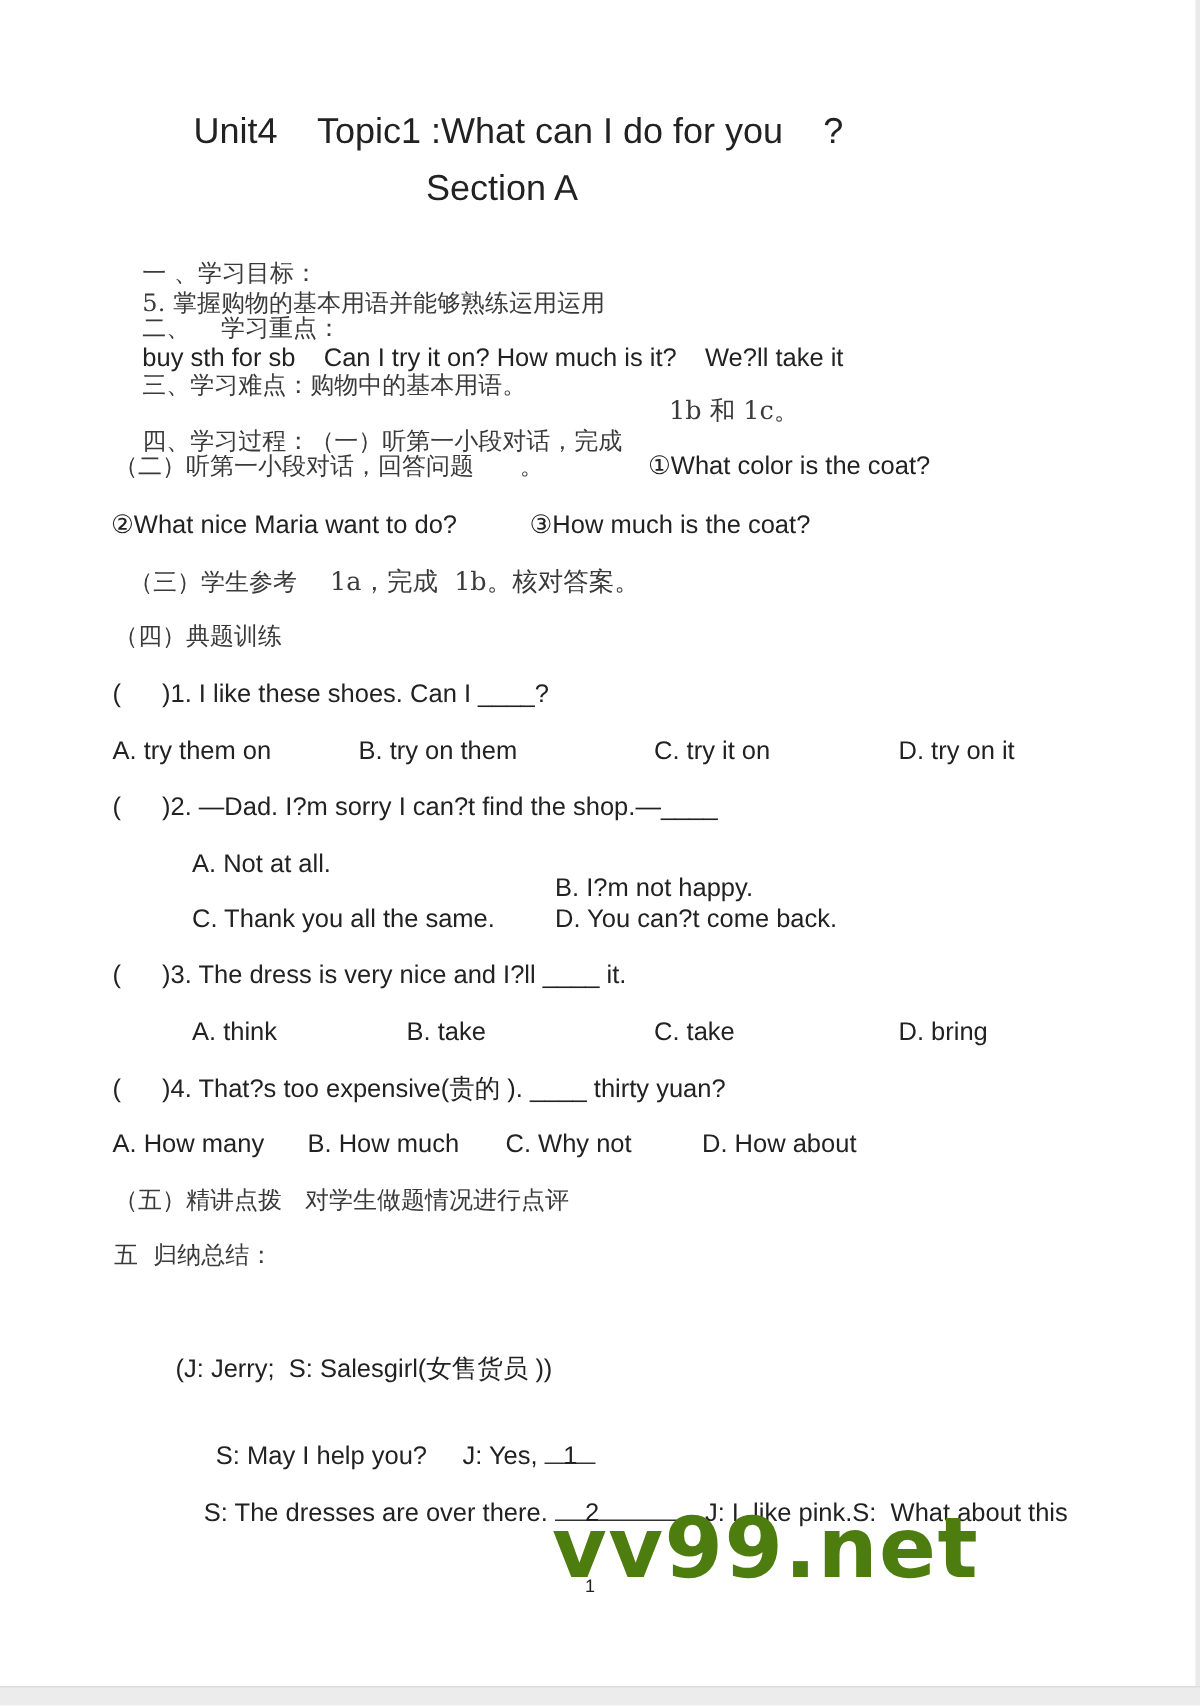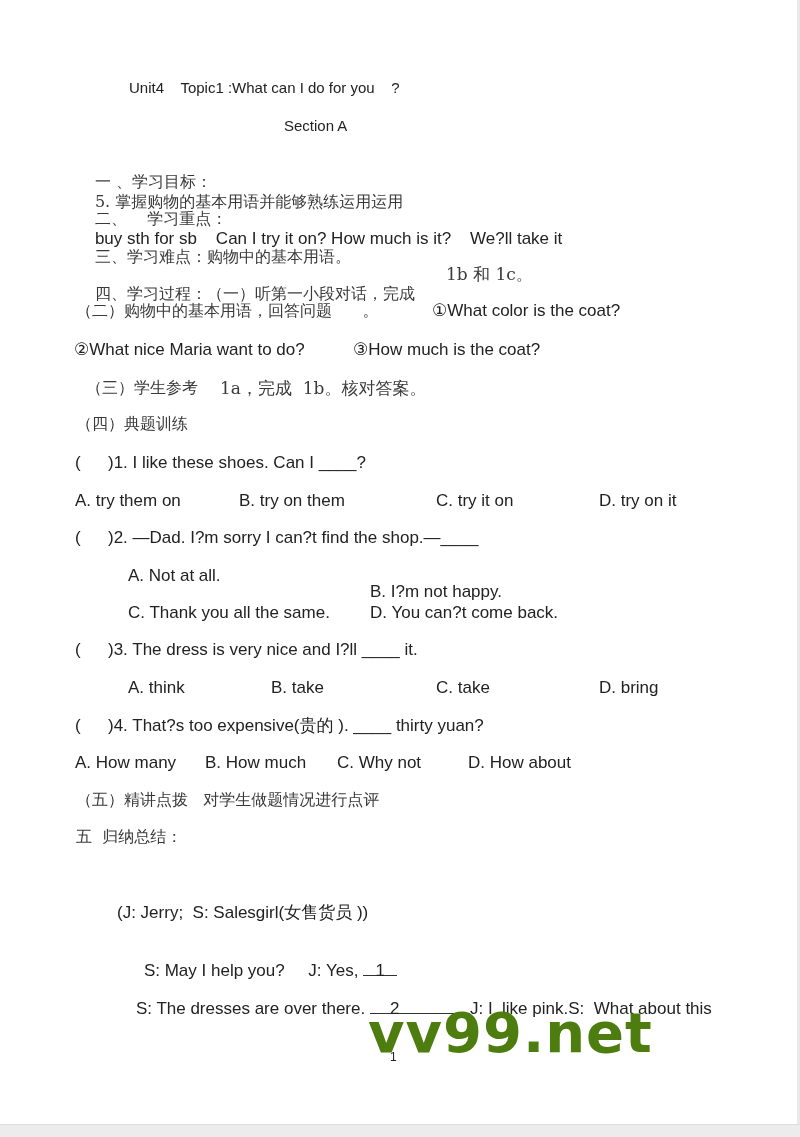--- a/index.html
+++ b/index.html
@@ -39,21 +39,21 @@
       font-size: 17px;
       line-height: 20px;
       color: #222222;
     }
     .cn {
       font-family: "DejaVu Serif", "Liberation Serif", serif;
       color: #3a3a3a;
       font-size: 16px;
     }
     .title {
-      font-size: 15px;
+      font-size: 24px;
       line-height: 24px;
       color: #222222;
     }
     .abs {
       position: absolute;
       white-space: pre;
       font-size: 17px;
       line-height: 20px;
     }
     .blank {
@@ -104,21 +104,21 @@
 
   <div class="line" style="left:76px; top:227px;">
     <span class="cn">三、学习难点：</span><span class="cn">购物中的基本用语。</span>
   </div>
 
   <div class="line" style="left:76px; top:264px;">
     <span class="cn">四、学习过程：</span><span class="cn">（一）听第一小段对话，完成</span>
   </div>
   <div class="abs cn" style="left:446px; top:264px;">1b 和 1c。</div>
 
-  <div class="line cn" style="left:76px; top:301px;">（二）购物中的基本用语，回答问题      。</div>
+  <div class="line cn" style="left:76px; top:301px;">（二）听第一小段对话，回答问题      。</div>
   <div class="abs" style="left:432px; top:301px;">①What color is the coat?</div>
 
   <div class="line" style="left:74px; top:340px;">②What nice Maria want to do?</div>
   <div class="abs" style="left:353px; top:340px;">③How much is the coat?</div>
 
   <div class="line cn" style="left:86px; top:378px;">（三）学生参考</div>
   <div class="abs cn" style="left:220px; top:378px;">1a，完成  1b。核对答案。</div>
 
   <div class="line cn" style="left:76px; top:414px;">（四）典题训练</div>
 

